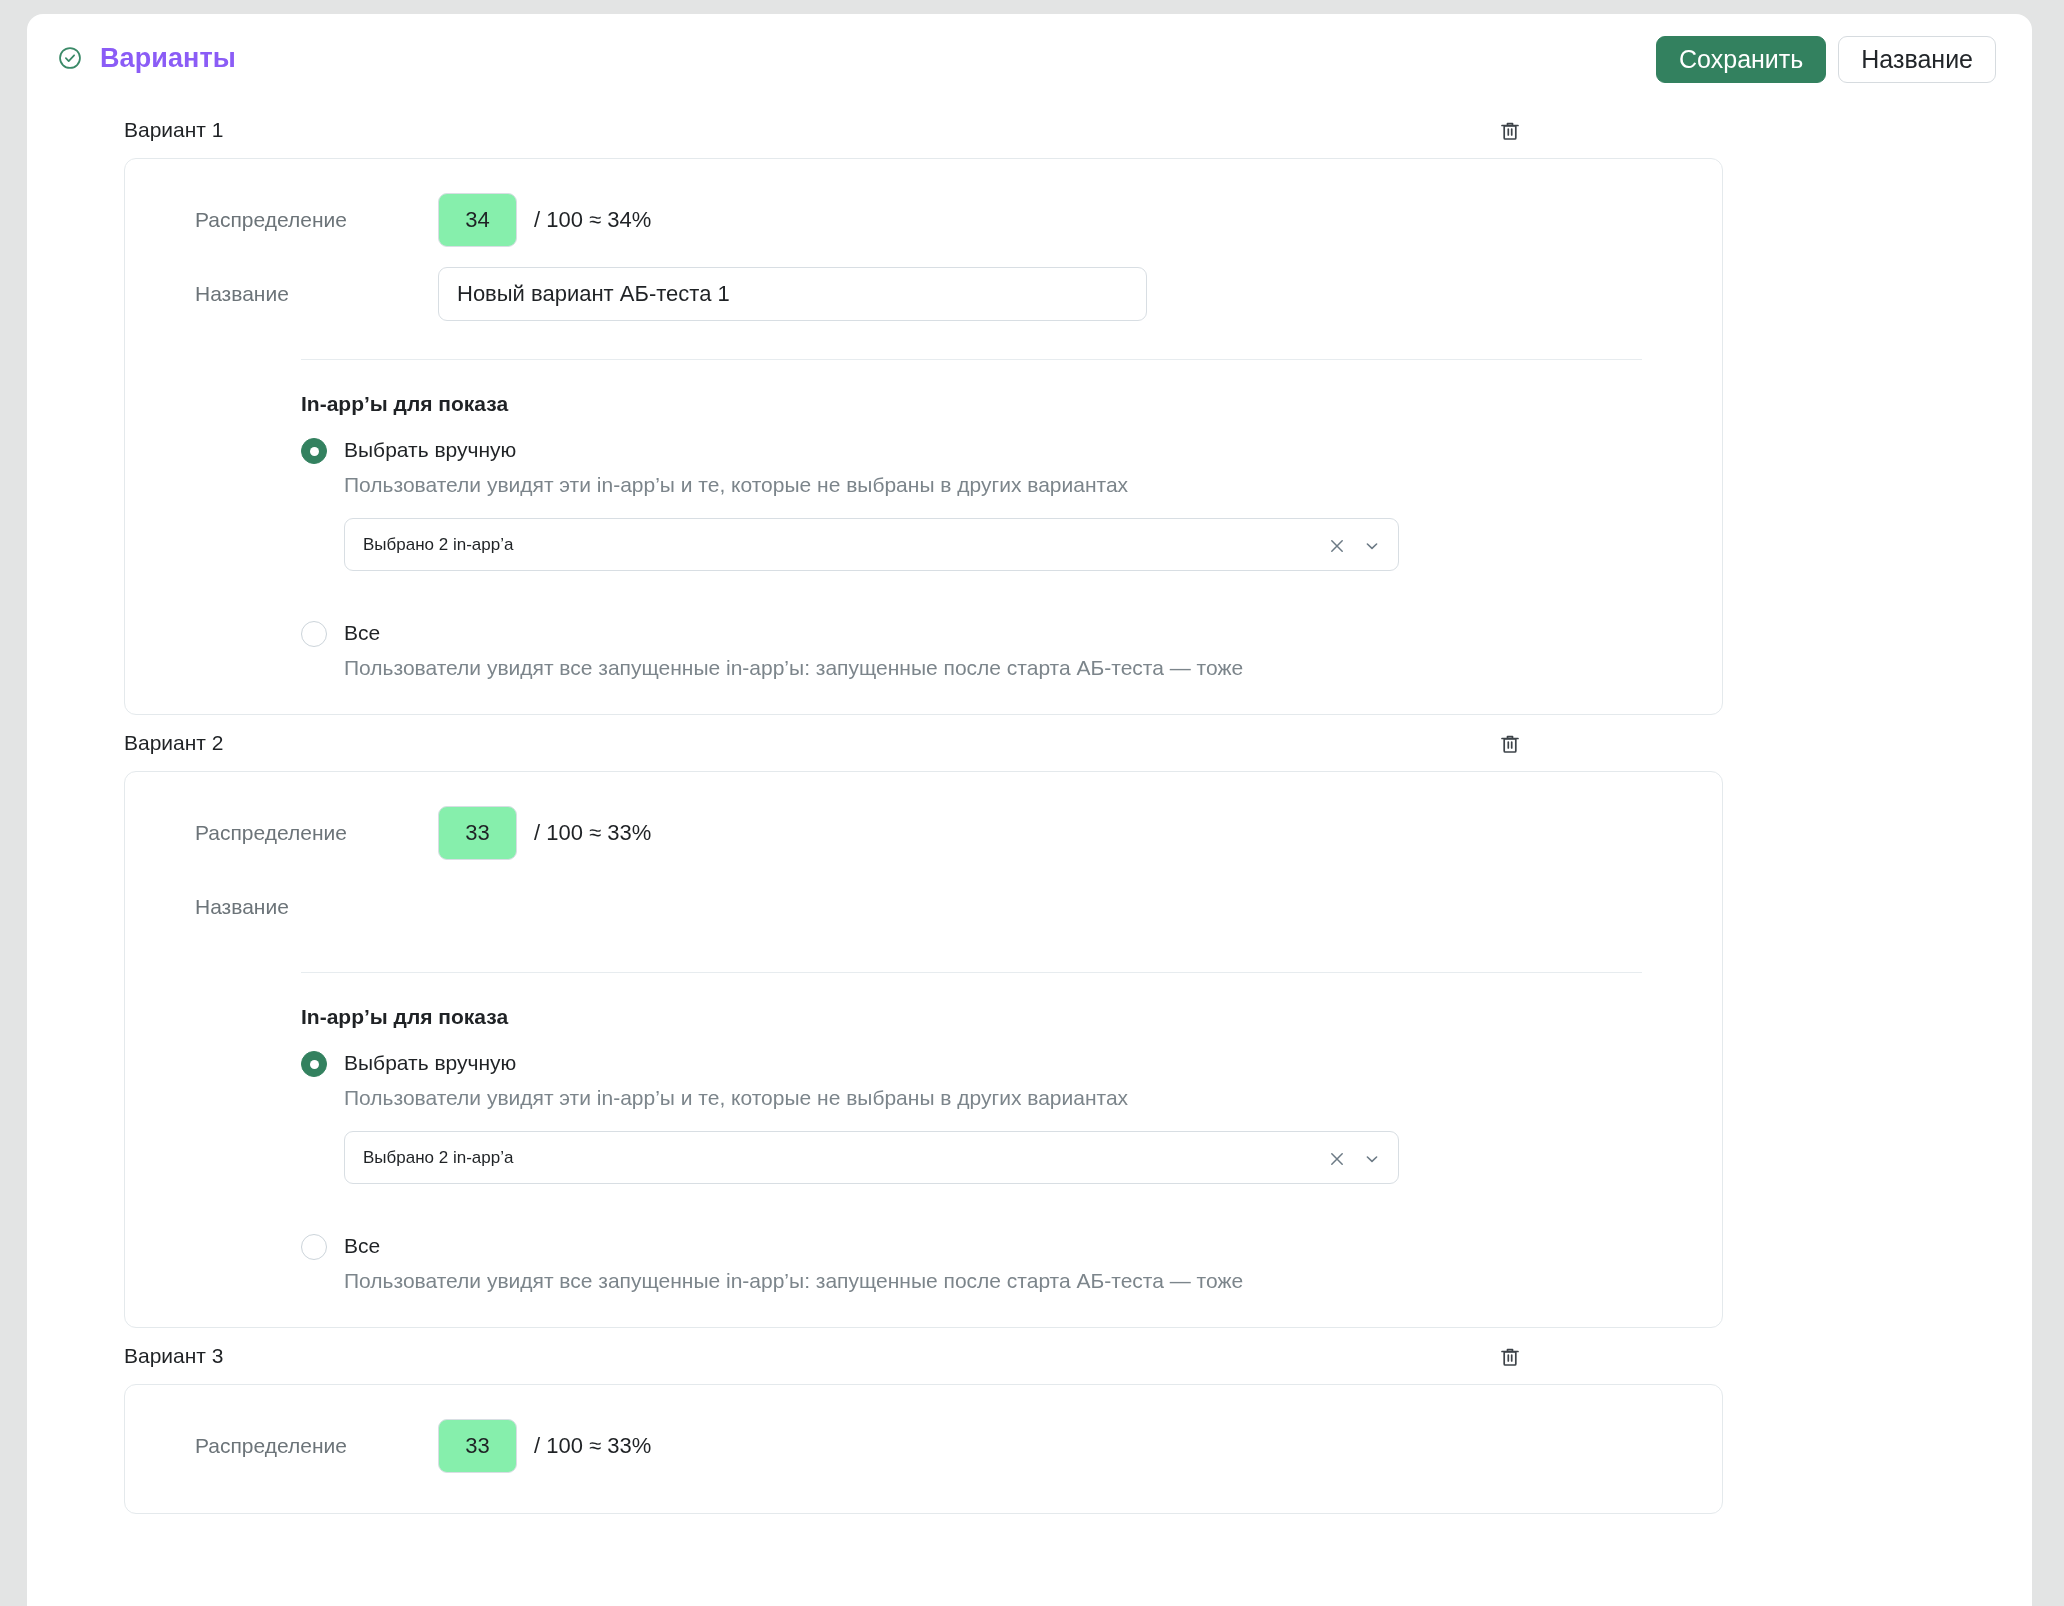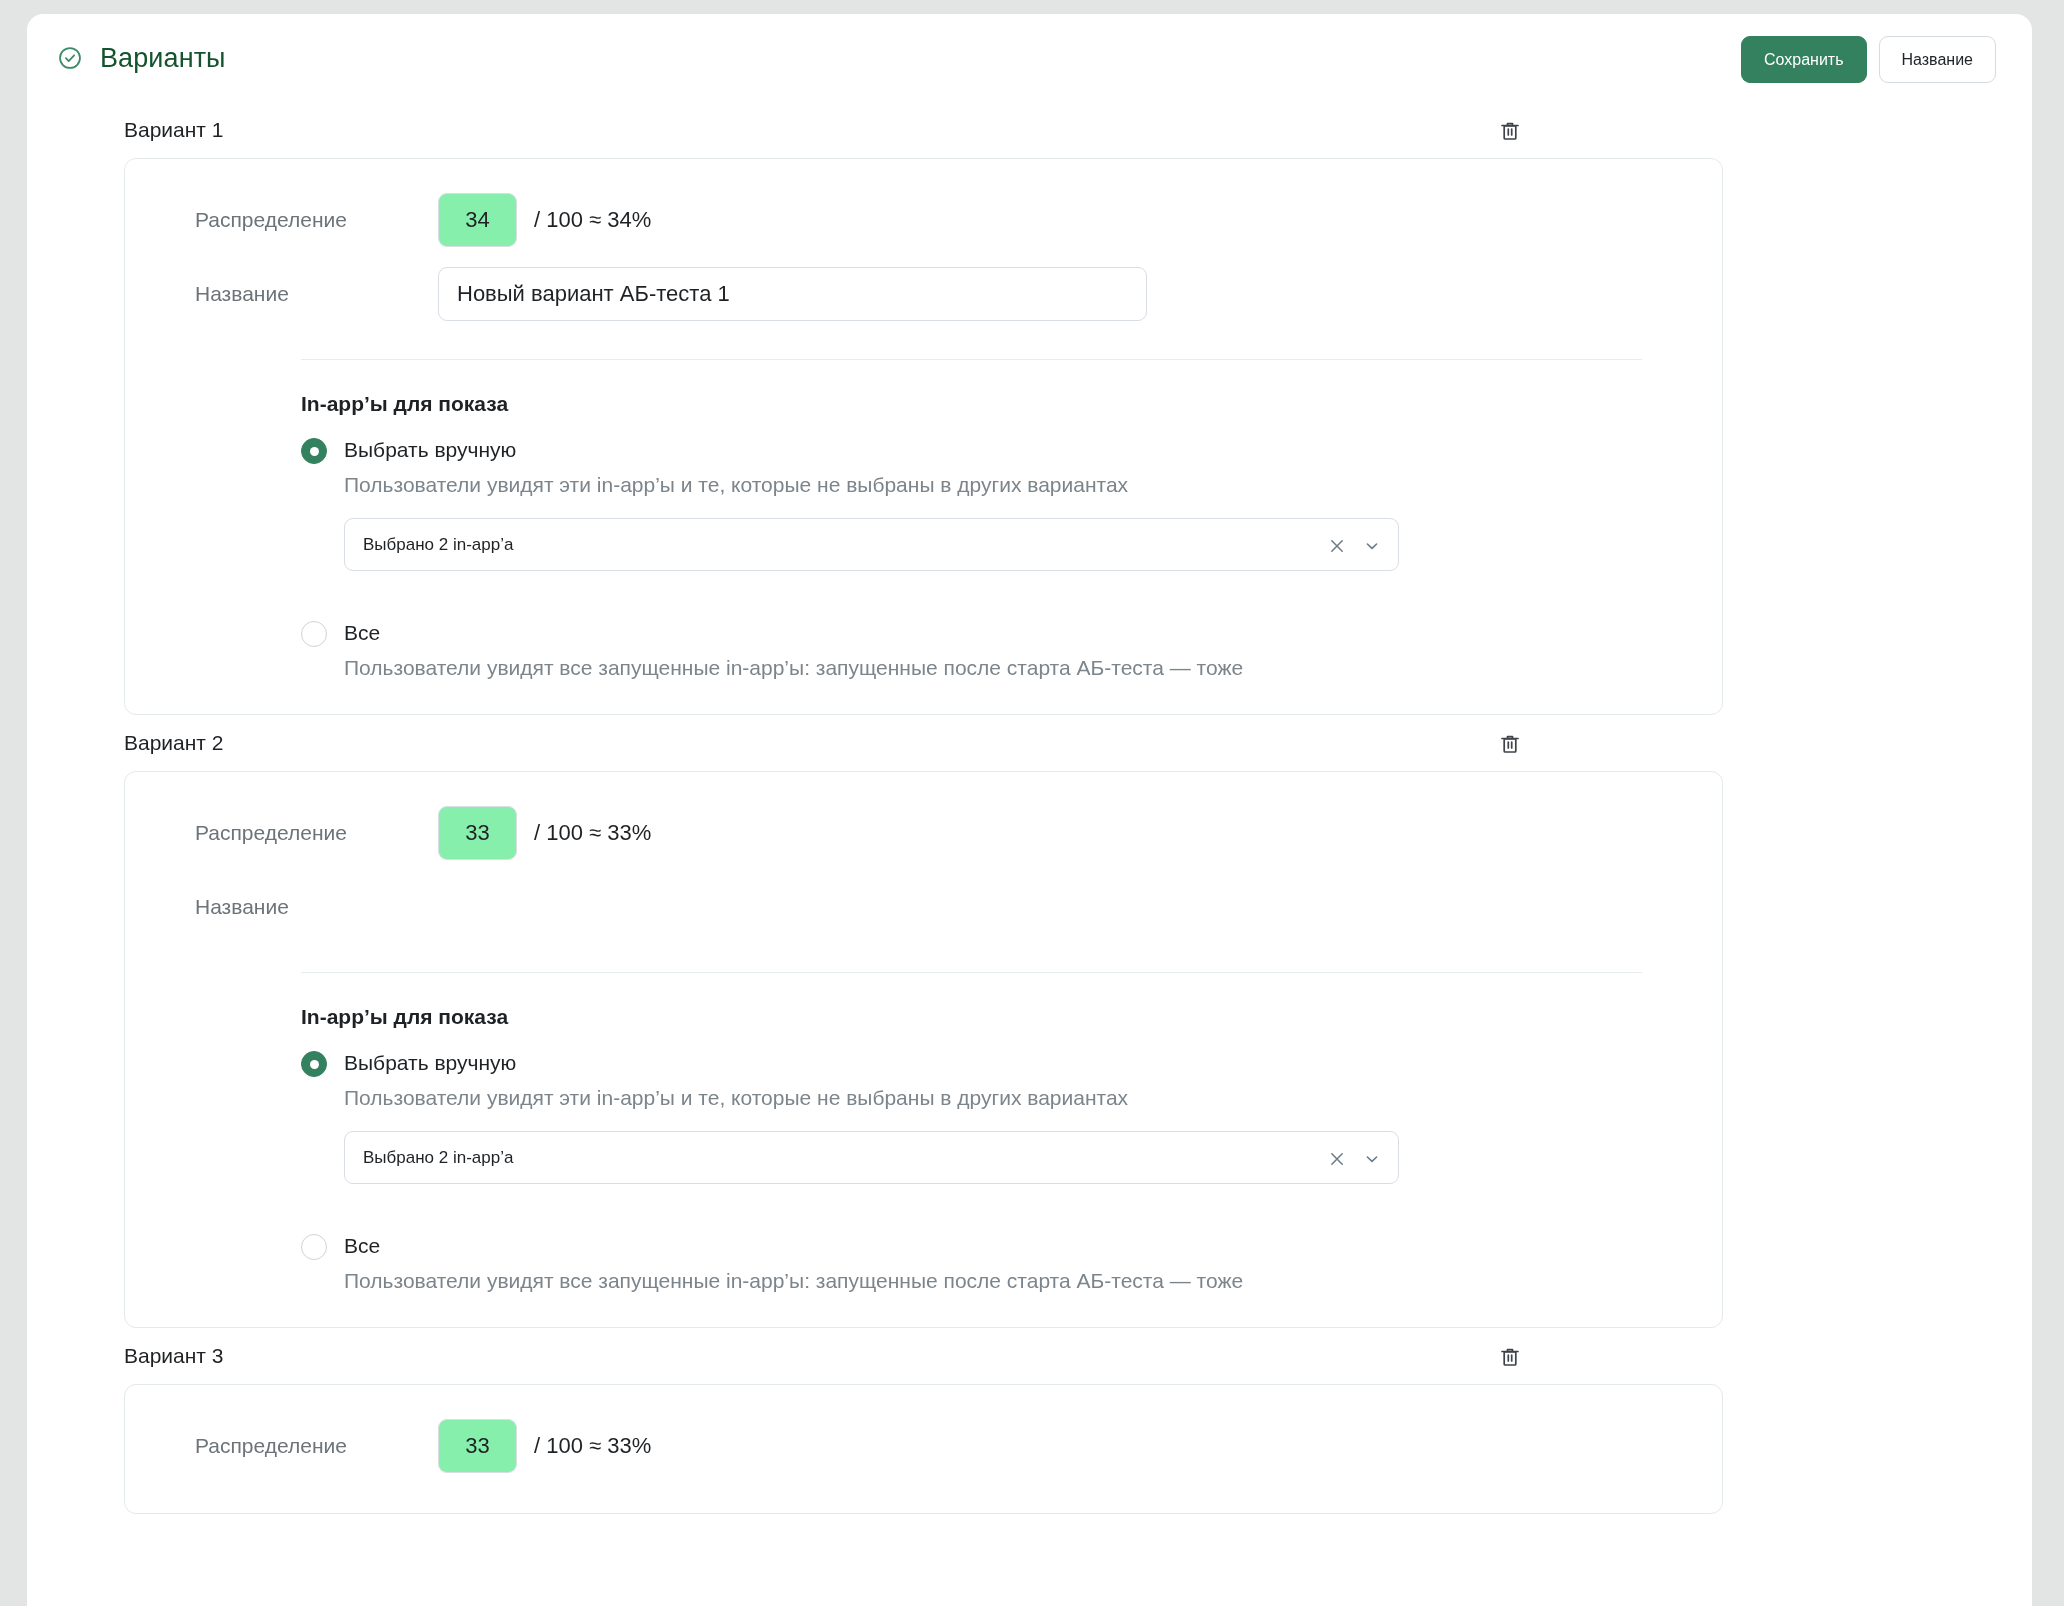--- a/index.html
+++ b/index.html
@@ -41,38 +41,38 @@
   .header-left {
     display: flex;
     align-items: center;
     gap: 17px;
   }
 
   .check-icon { width: 26px; height: 26px; display: block; flex: none; }
 
   .page-title {
     font-size: 27px;
-    font-weight: normal;
-    color: #14532d;
+    font-weight: bold;
+    color: #8b5cf6;
     letter-spacing: .1px;
   }
 
   .header-actions {
     position: absolute;
     right: 36px;
     top: 22px;
     display: flex;
     gap: 12px;
   }
 
   .btn {
     height: 47px;
     padding: 0 22px;
     border-radius: 9px;
-    font-size: 16px;
+    font-size: 25px;
     font-family: "Liberation Sans", sans-serif;
     cursor: pointer;
     display: inline-flex;
     align-items: center;
     justify-content: center;
     line-height: 1;
   }
 
   .btn-primary {
     background: #33815f;

